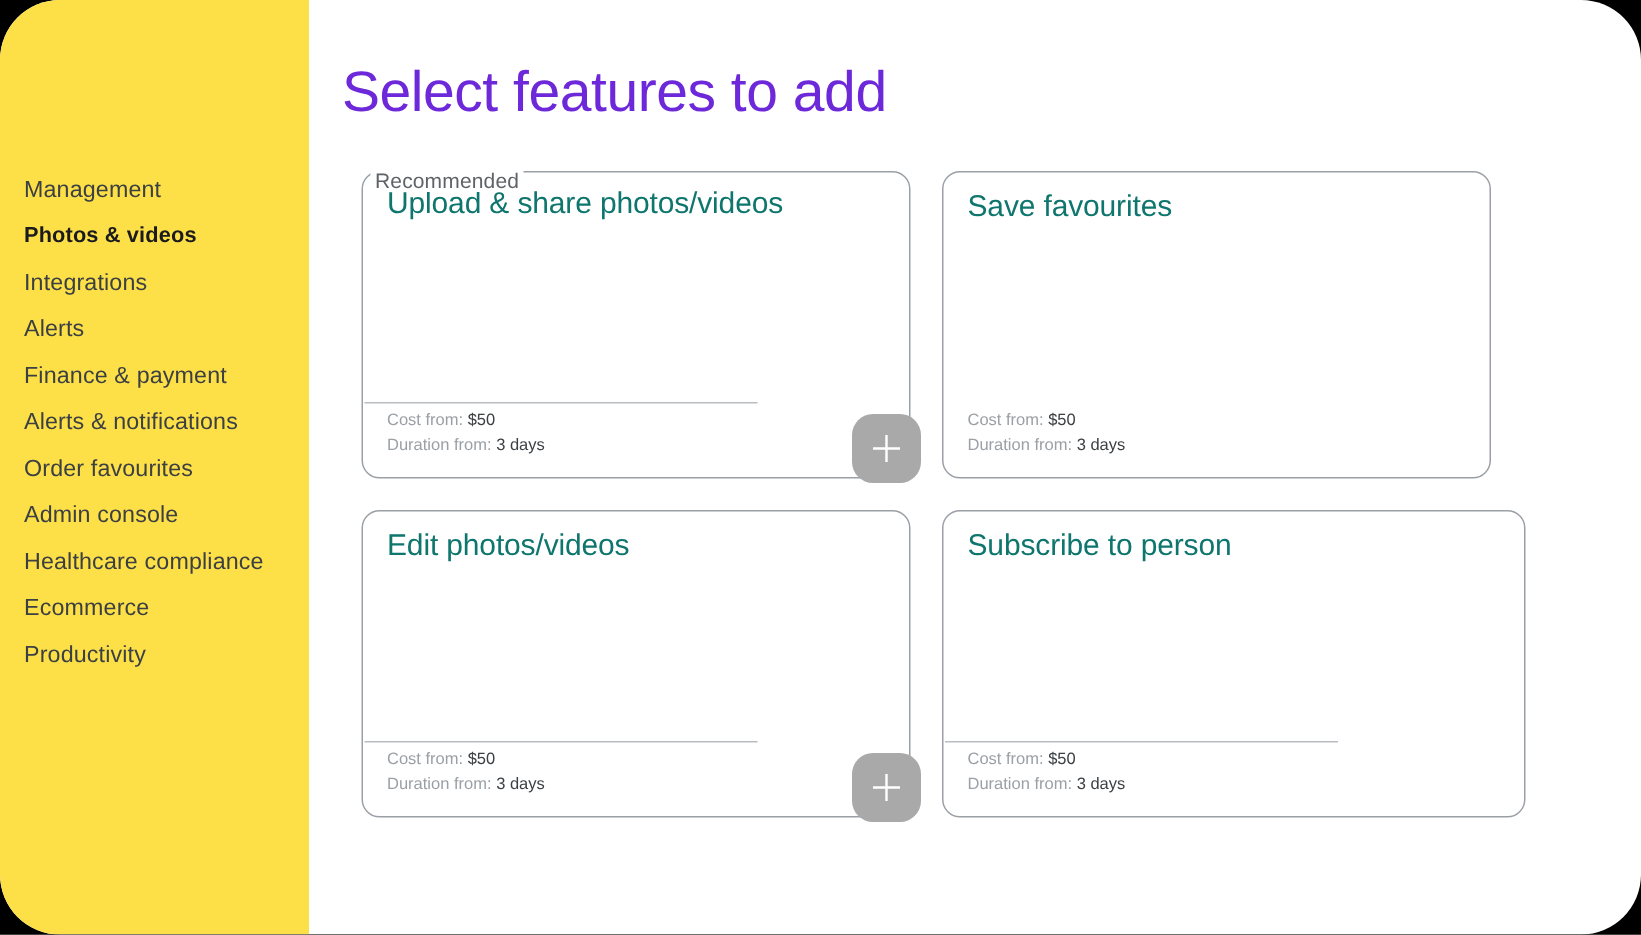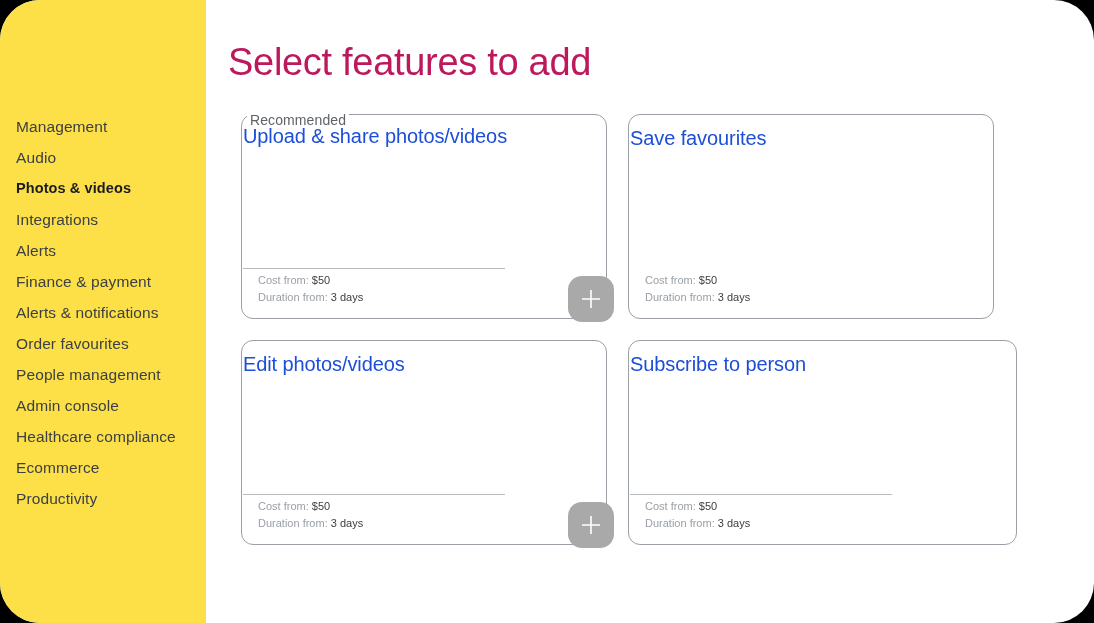--- a/index.html
+++ b/index.html
@@ -63,21 +63,21 @@
     top: 0;
     right: 0;
     bottom: 0;
   }
   #page-title {
     position: absolute;
     left: 22px;
     top: 16px;
     font-size: 38px;
     font-weight: 500;
-    color: #be185d;
+    color: #6d28d9;
     letter-spacing: -0.3px;
     white-space: nowrap;
   }
 
   
   #recommended-label {
     position: absolute;
     left: 41px;
     top: 101px;
     font-size: 14px;
@@ -103,26 +103,26 @@
     border: 1px solid #9aa0a6;
     border-radius: 12px;
   }
   .card.pos-0 { left: 0px;   top: 0px;   width: 366px; height: 205px; }
   .card.pos-1 { left: 387px; top: 0px;   width: 366px; height: 205px; }
   .card.pos-2 { left: 0px;   top: 226px; width: 366px; height: 205px; }
   .card.pos-3 { left: 387px; top: 226px; width: 389px; height: 205px; }
 
   .card-title {
     position: absolute;
-    left: 1px;
+    left: 16px;
     top: 9px;
     right: 18px;
     font-size: 20px;
     font-weight: 500;
-    color: #1d4ed8;
+    color: #0f766e;
     line-height: 1.22;
     letter-spacing: -0.1px;
   }
   .card-title.single {
     top: 11px;
   }
 
   .card-divider {
     position: absolute;
     left: 1px;
@@ -164,28 +164,26 @@
   .add-button svg { display: block; }
 </style>
 </head>
 <body>
 
 <div id="app">
 
   <nav id="sidebar">
     <div class="nav-list" id="nav-list">
         <div class="nav-item">Management</div>
-        <div class="nav-item">Audio</div>
         <div class="nav-item active">Photos &amp; videos</div>
         <div class="nav-item">Integrations</div>
         <div class="nav-item">Alerts</div>
         <div class="nav-item">Finance &amp; payment</div>
         <div class="nav-item">Alerts &amp; notifications</div>
         <div class="nav-item">Order favourites</div>
-        <div class="nav-item">People management</div>
         <div class="nav-item">Admin console</div>
         <div class="nav-item">Healthcare compliance</div>
         <div class="nav-item">Ecommerce</div>
         <div class="nav-item">Productivity</div>
       </div>
   </nav>
 
   <main id="main">
     <h1 id="page-title">Select features to add</h1>
 

